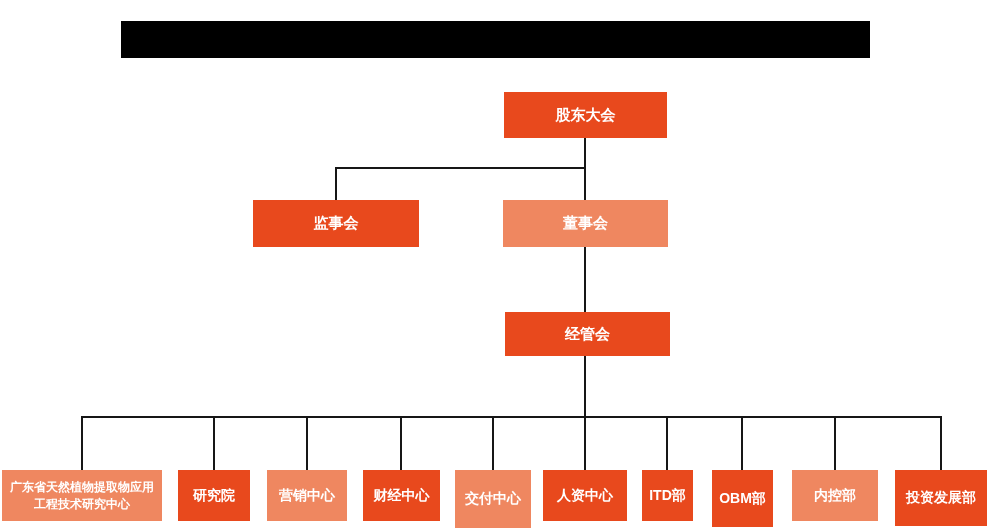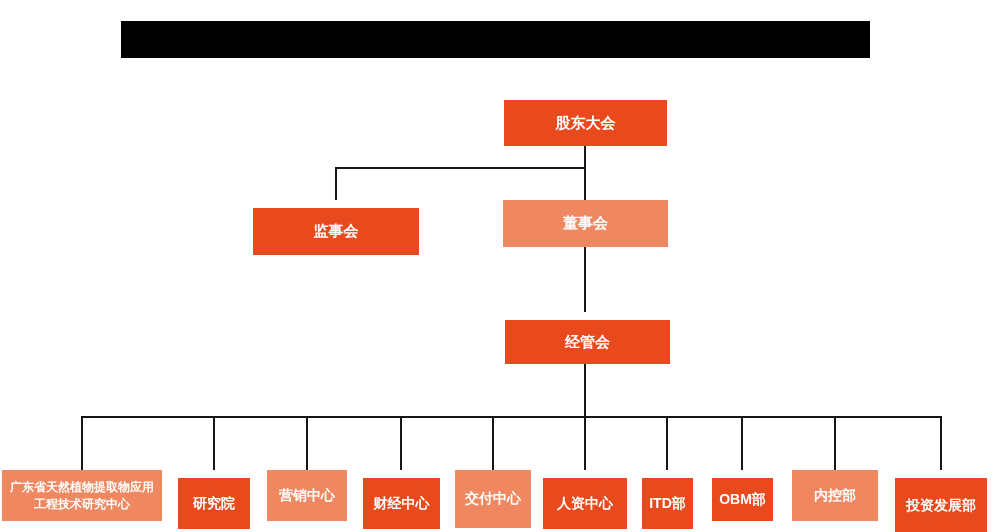--- a/index.html
+++ b/index.html
@@ -22,21 +22,21 @@
   .node {
     position: absolute;
     display: flex;
     align-items: center;
     justify-content: center;
     text-align: center;
     color: var(--node-text, #ffffff);
     font-weight: bold;
     box-sizing: border-box;
   }
-  .node.primary   { background: var(--primary, #e8491d); margin-top: 8px; }
+  .node.primary   { background: var(--primary, #e8491d); }
   .node.secondary { background: var(--secondary, #ef8760); }
   .lvl-top { font-size: 15px; }
   .lvl-dept { font-size: 14px; }
   .lvl-dept-small { font-size: 12px; line-height: 1.35; padding: 2px 4px; }
   .vline, .hline {
     position: absolute;
     background: var(--line, #161616);
   }
   .vline { width: 2px; }
   .hline { height: 2px; }
@@ -72,17 +72,17 @@
 
   <div class="node primary lvl-top" style="left:505px; top:312px; width:165px; height:44px;">经管会</div>
 
   <div class="node secondary lvl-dept-small" style="left:2px; top:470px; width:160px; height:51px;">广东省天然植物提取物应用工程技术研究中心</div>
   <div class="node primary lvl-dept" style="left:178px; top:470px; width:72px; height:51px;">研究院</div>
   <div class="node secondary lvl-dept" style="left:267px; top:470px; width:80px; height:51px;">营销中心</div>
   <div class="node primary lvl-dept" style="left:363px; top:470px; width:77px; height:51px;">财经中心</div>
   <div class="node secondary lvl-dept" style="left:455px; top:470px; width:76px; height:58px;">交付中心</div>
   <div class="node primary lvl-dept" style="left:642px; top:470px; width:51px; height:51px;">ITD部</div>
   <div class="node primary lvl-dept" style="left:543px; top:470px; width:84px; height:51px;">人资中心</div>
-  <div class="node primary lvl-dept" style="left:712px; top:470px; width:61px; height:43px;">OBM部</div>
+  <div class="node primary lvl-dept" style="left:712px; top:470px; width:61px; height:57px;">OBM部</div>
   <div class="node secondary lvl-dept" style="left:792px; top:470px; width:86px; height:51px;">内控部</div>
   <div class="node primary lvl-dept" style="left:895px; top:470px; width:92px; height:56px;">投资发展部</div>
 
 </div>
 
 </body></html>

